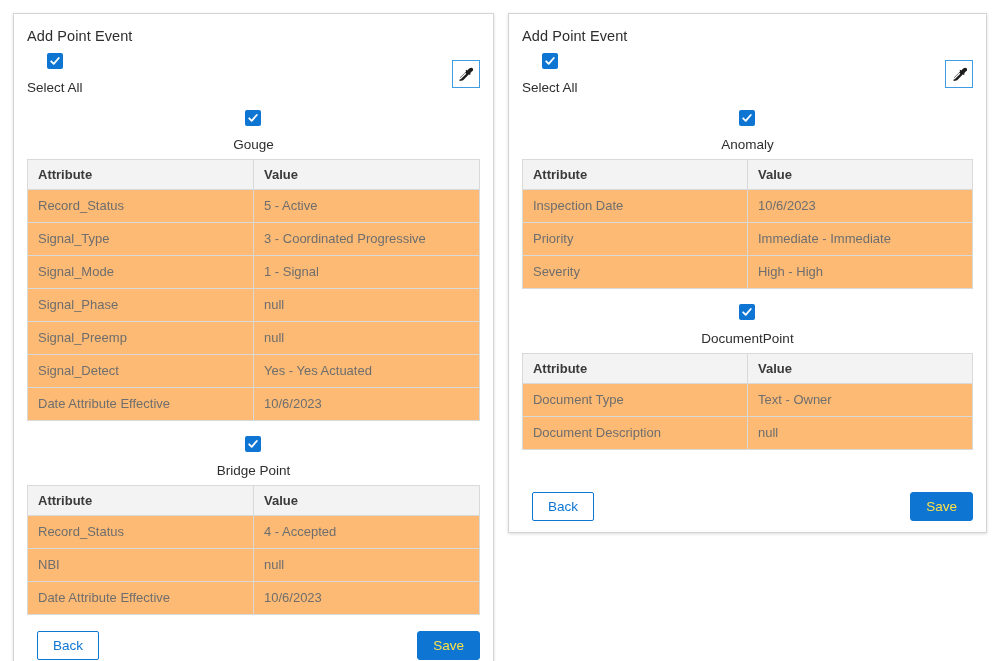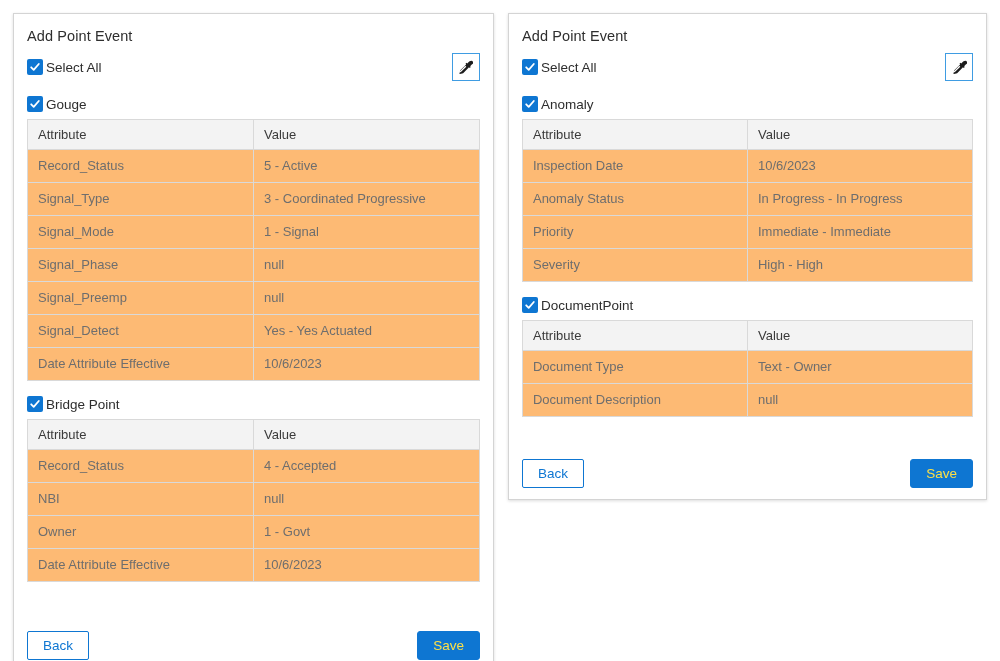--- a/index.html
+++ b/index.html
@@ -20,41 +20,41 @@
   .wrap{display:flex;gap:14px;padding:13px;align-items:flex-start;}
   .panel{
     background:#fff;border:1px solid var(--panel-border);
     box-shadow:0 1px 3px rgba(0,0,0,.14);
     padding:13px 13px 11px;display:flex;flex-direction:column;
   }
   .panel-left{width:493px;height:659px;}
   .panel-right{width:491px;}
   .panel-title{font-size:14.5px;color:var(--title-text);margin:1px 0 9px;letter-spacing:.1px;}
   .selectall-row{display:flex;justify-content:space-between;align-items:center;min-height:28px;}
-  .cb-row{display:flex;align-items:center;gap:3px;cursor:pointer;}
+  .cb-row{display:flex;align-items:center;gap:11px;cursor:pointer;flex-direction:column;}
   .checkbox{
     width:16px;height:16px;background:var(--accent);border-radius:2px;
     display:inline-flex;align-items:center;justify-content:center;flex:0 0 auto;
   }
   .cb-label{font-size:13.5px;color:var(--title-text);}
   .eyedropper-btn{
     width:28px;height:28px;background:#fff;border:1px solid #3f9ce2;
     display:flex;align-items:center;justify-content:center;padding:0;cursor:pointer;
   }
   .group-row{margin:15px 0 7px;}
   .attr-table{width:100%;border-collapse:collapse;font-size:13px;border:1px solid var(--table-border);}
   .attr-table th{
-    background:var(--header-bg);color:var(--header-text);font-weight:normal;
+    background:var(--header-bg);color:var(--header-text);font-weight:bold;
     text-align:left;padding:7px 10px;border:1px solid var(--table-border);width:50%;
   }
   .attr-table td{
     color:var(--cell-text);padding:8px 10px;border:1px solid var(--table-border);
     line-height:16px;background:#fdba74;
   }
-  .footer{display:flex;justify-content:space-between;align-items:center;}
+  .footer{display:flex;justify-content:space-between;align-items:center;margin-left:10px;}
   .footer-left{margin-top:auto;padding-top:14px;}
   .footer-right{margin-top:42px;}
   .btn{font-family:inherit;font-size:13.5px;padding:5px 15px;cursor:pointer;line-height:17px;}
   .btn-back{background:#fff;border:1px solid var(--accent);color:var(--accent);border-radius:2px;}
   .btn-save{background:var(--accent);border:1px solid var(--accent);color:#fde047;border-radius:3px;}
 </style>
 </head>
 <body>
 
 <svg width="0" height="0" style="position:absolute" aria-hidden="true">
@@ -159,24 +159,20 @@
       <tbody>
         <tr>
             <td>Record_Status</td>
             <td>4 - Accepted</td>
           </tr>
         <tr>
             <td>NBI</td>
             <td>null</td>
           </tr>
         <tr>
-            <td>Owner</td>
-            <td>1 - Govt</td>
-          </tr>
-        <tr>
             <td>Date Attribute Effective</td>
             <td>10/6/2023</td>
           </tr>
       </tbody>
     </table>
 
     <div class="footer footer-left">
       <button class="btn btn-back">Back</button>
       <button class="btn btn-save">Save</button>
     </div>
@@ -217,24 +213,20 @@
           <th>Attribute</th>
           <th>Value</th>
         </tr>
       </thead>
       <tbody>
         <tr>
             <td>Inspection Date</td>
             <td>10/6/2023</td>
           </tr>
         <tr>
-            <td>Anomaly Status</td>
-            <td>In Progress - In Progress</td>
-          </tr>
-        <tr>
             <td>Priority</td>
             <td>Immediate - Immediate</td>
           </tr>
         <tr>
             <td>Severity</td>
             <td>High - High</td>
           </tr>
       </tbody>
     </table>
 

